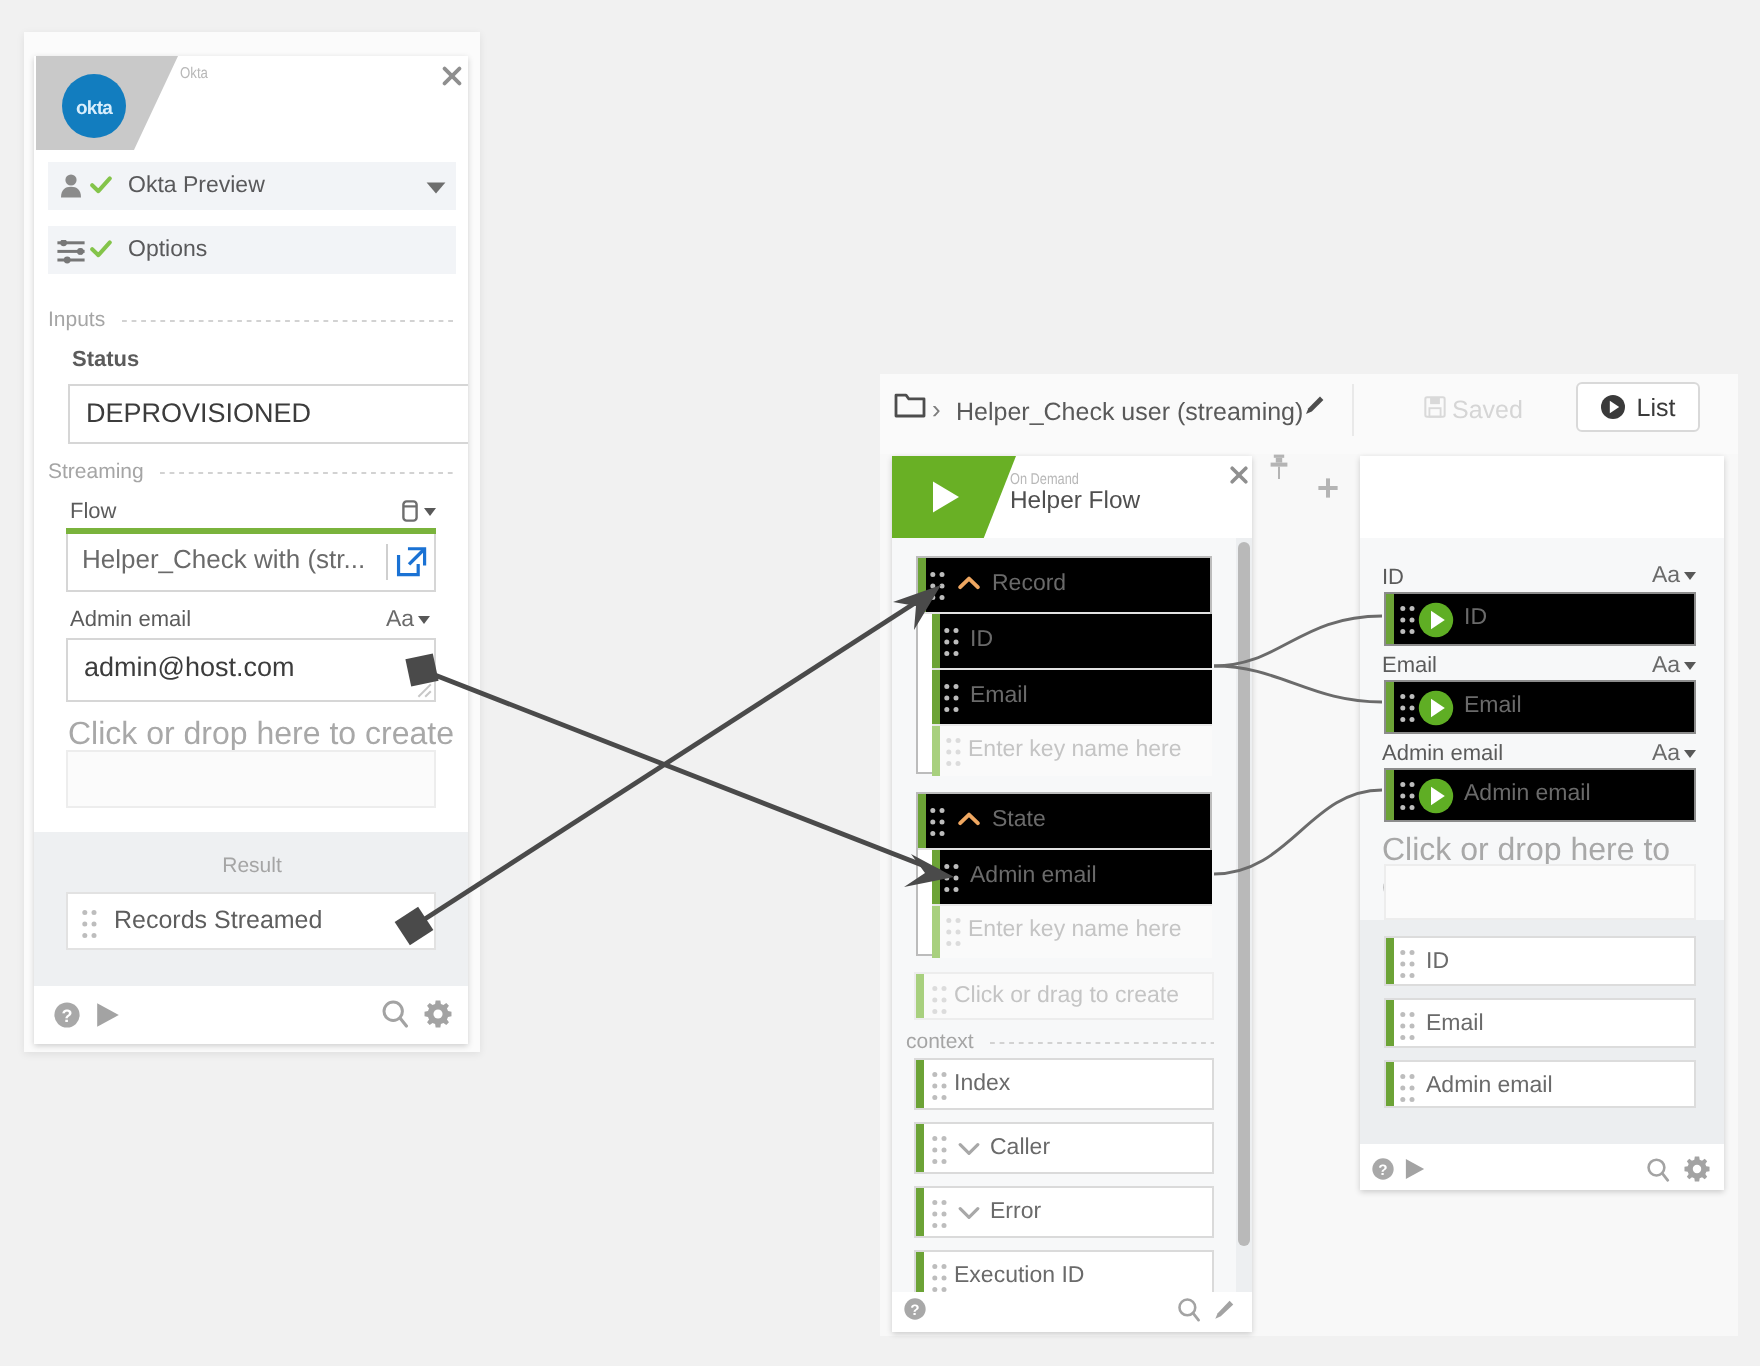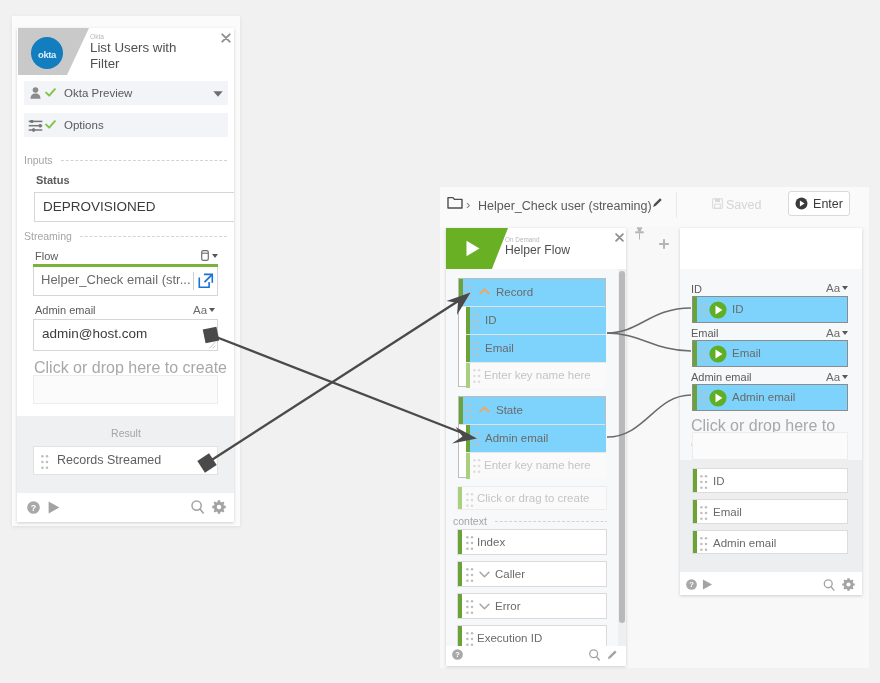--- a/index.html
+++ b/index.html
@@ -86,21 +86,21 @@
     display:flex; align-items:center; justify-content:center;
   }
   .testbtn .tl { font-size:12.5px; color:#3a3a3a; margin-left:5px; }
 
   .fcard { position:absolute; background:#fff; box-shadow:0 1px 3px rgba(0,0,0,.18); }
   .fchead { position:relative; background:#fff; }
   .fchead .fkind { position:absolute; font-size:7.8px; color:#b8b8b8; transform:scaleX(0.82); transform-origin:left center; }
   .fchead .ftitle { position:absolute; font-size:12.2px; color:#4f4f4f; }
 
   .grp { position:absolute; border:1px solid #bcbcbc; background:#fff; }
-  .grow { position:absolute; background:#7dd3fc; }
+  .grow { position:absolute; background:#000000; }
   .grow .glab { position:absolute; font-size:11.5px; color:#6a6a6a; white-space:nowrap;}
   .lbar { position:absolute; left:0; top:0; bottom:0; width:3px; }
   .ctxitem { position:absolute; border:1px solid #dadada; background:#fff; }
   .ctxitem .cl { position:absolute; font-size:11.5px; color:#6a6a6a; white-space:nowrap;}
   .scrollbar { position:absolute; background:#b9b9b9; border-radius:3px; }
   .scrolltrack { position:absolute; background:#edeff1; }
   .dots { position:absolute; }
 </style>
 </head>
 <body>
@@ -109,21 +109,20 @@
 
   <div id="leftCard">
     <div id="leftInner">
 
       <div class="cardhead">
         <div class="tabgray"></div>
         <div class="okta-logo">
             <span>okta</span>
           </div>
         <div class="ch-kind">Okta</div>
-        <div class="ch-title">List Users with Filter</div>
         <svg class="ch-close" style="position:absolute; left:204px; top:5px;" width="10" height="10" viewBox="0 0 10 10">
           <path d="M1.3 1.3 L8.7 8.7 M8.7 1.3 L1.3 8.7" stroke="#8f8f8f" stroke-width="1.9" stroke-linecap="round"></path>
         </svg>
       </div>
 
       <div class="conn-row" style="top:53px; height:24px;">
         <svg class="dots" style="left:6px;top:6px;" width="11" height="12" viewBox="0 0 11 12">
           <circle cx="5.5" cy="3" r="2.8" fill="#8b8b8b"></circle>
           <path d="M0.5 11.8 C0.5 7.9 2.6 6.4 5.5 6.4 C8.4 6.4 10.5 7.9 10.5 11.8 Z" fill="#8b8b8b"></path>
         </svg>
@@ -177,21 +176,21 @@
       <div class="fieldlabel" style="left:18px; top:222px;text-align:right;">Flow</div>
       <svg style="position:absolute; left:184px; top:222px;" width="8" height="11" viewBox="0 0 8 11">
         <rect x="0.7" y="0.7" width="6.6" height="9.6" rx="1.6" fill="none" stroke="#6e6e6e" stroke-width="1.2"></rect>
         <line x1="0.8" y1="3.2" x2="7.2" y2="3.2" stroke="#6e6e6e" stroke-width="1.1"></line>
       </svg>
       <div class="aabox" style="left:193px; top:226px;">
           <div class="tricaret"></div>
         </div>
       <div class="greenbar" style="left:16px; top:236px; width:185px; height:3px;"></div>
       <div class="inputbox" style="left:16px; top:239px; width:185px; height:29px; border-top:none;">
-        <div class="val" style="left:7px; top:5px; font-size:13px; color:#6a6a6a;">Helper_Check email (str...</div>
+        <div class="val" style="left:7px; top:5px; font-size:13px; color:#6a6a6a;">Helper_Check with (str...</div>
         <div style="position:absolute; left:159px; top:5px; width:1px; height:18px; background:#cfcfcf;"></div>
         <svg style="position:absolute; left:164px; top:6px;" width="16" height="16" viewBox="0 0 15 15">
           <path d="M1.2 4.2 L1.2 13.4 L10.4 13.4 L10.4 8.4" fill="none" stroke="#1a72d4" stroke-width="1.5"></path>
           <path d="M5.6 1.3 L13.4 1.3 L13.4 9.1" fill="none" stroke="#1a72d4" stroke-width="1.5"></path>
           <line x1="6.1" y1="8.6" x2="13.2" y2="1.5" stroke="#1a72d4" stroke-width="1.6"></line>
         </svg>
       </div>
 
       <div class="fieldlabel" style="left:18px; top:276px;">Admin email</div>
       <div class="aabox" style="left:176px; top:276px;">
@@ -263,21 +262,21 @@
         <rect x="0.8" y="0.8" width="11.4" height="11.4" rx="1" fill="none" stroke="#d9d9d9" stroke-width="1.2"></rect>
         <rect x="3.6" y="0.8" width="5.8" height="4" fill="#d9d9d9"></rect>
         <rect x="3.2" y="7.2" width="6.6" height="5" fill="none" stroke="#d9d9d9" stroke-width="1.1"></rect>
       </svg>
       <div class="saved">Saved</div>
       <div class="testbtn">
         <svg width="13" height="13" viewBox="0 0 13 13">
           <circle cx="6.5" cy="6.5" r="6" fill="#3a3a3a"></circle>
           <path d="M4.9 3.4 L9.6 6.5 L4.9 9.6 Z" fill="#fff"></path>
         </svg>
-        <div class="tl">Enter</div>
+        <div class="tl">List</div>
       </div>
     </div>
 
     <svg style="position:absolute; left:195px; top:40px;" width="9" height="13" viewBox="0 0 9 13">
       <rect x="1.9" y="0.3" width="5.2" height="1.6" fill="#b4b4b4"></rect>
       <rect x="2.9" y="1.9" width="3.2" height="2.4" fill="#b4b4b4"></rect>
       <rect x="0.3" y="4.3" width="8.4" height="2" fill="#b4b4b4"></rect>
       <rect x="4" y="6.3" width="1" height="6.2" fill="#b4b4b4"></rect>
     </svg>
     <svg style="position:absolute; left:219px; top:52px;" width="10" height="10" viewBox="0 0 10 10">

